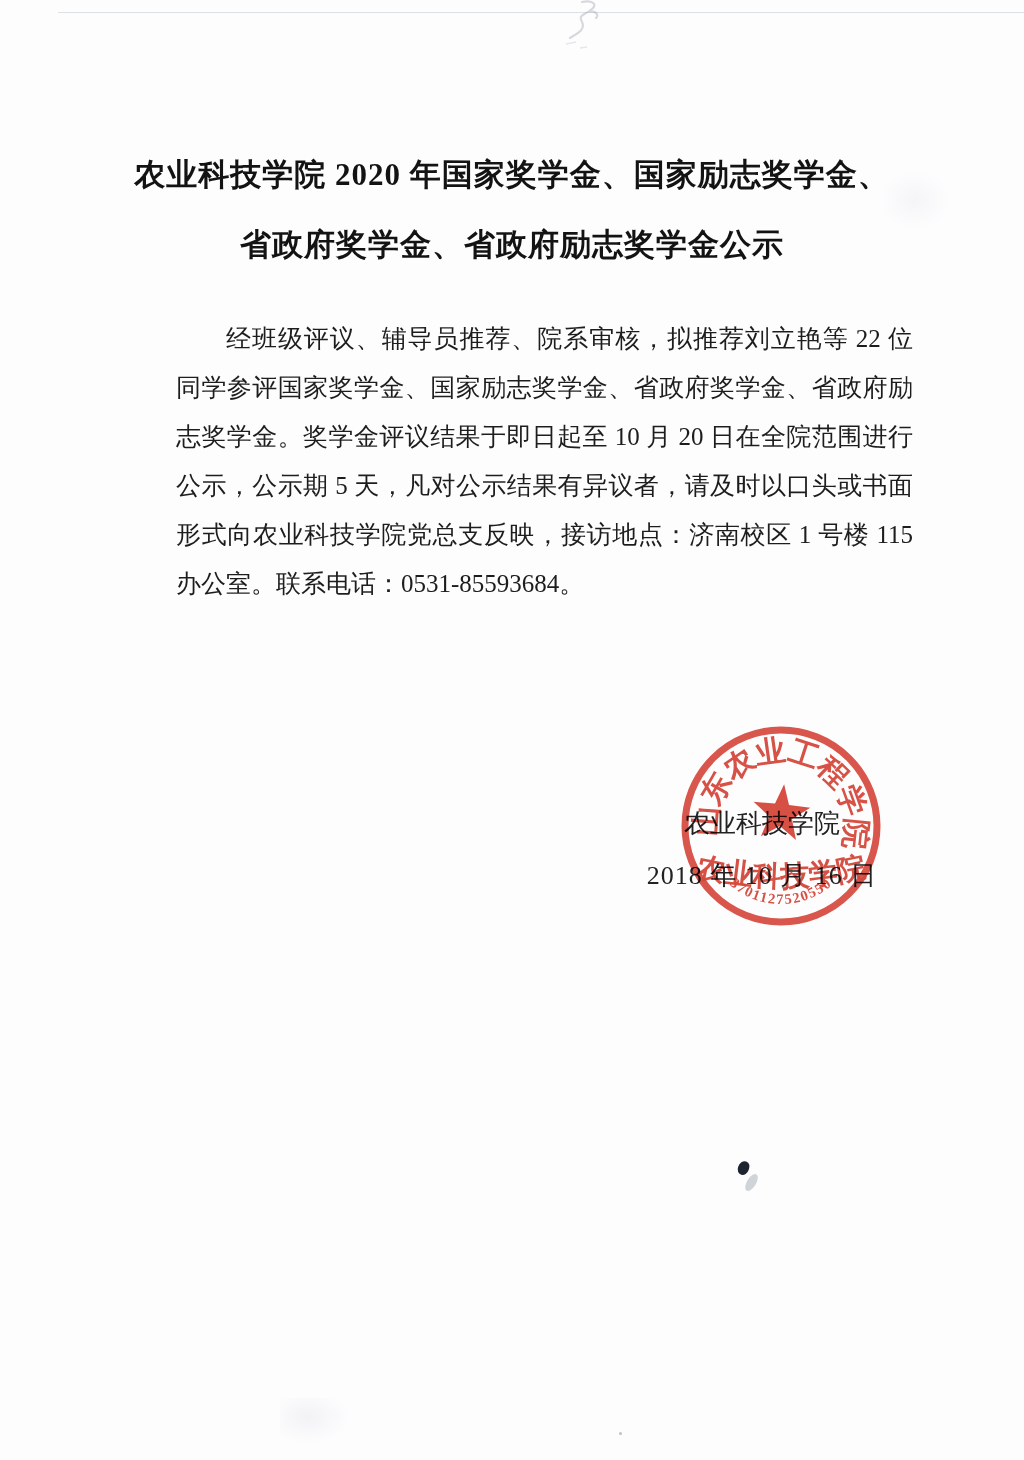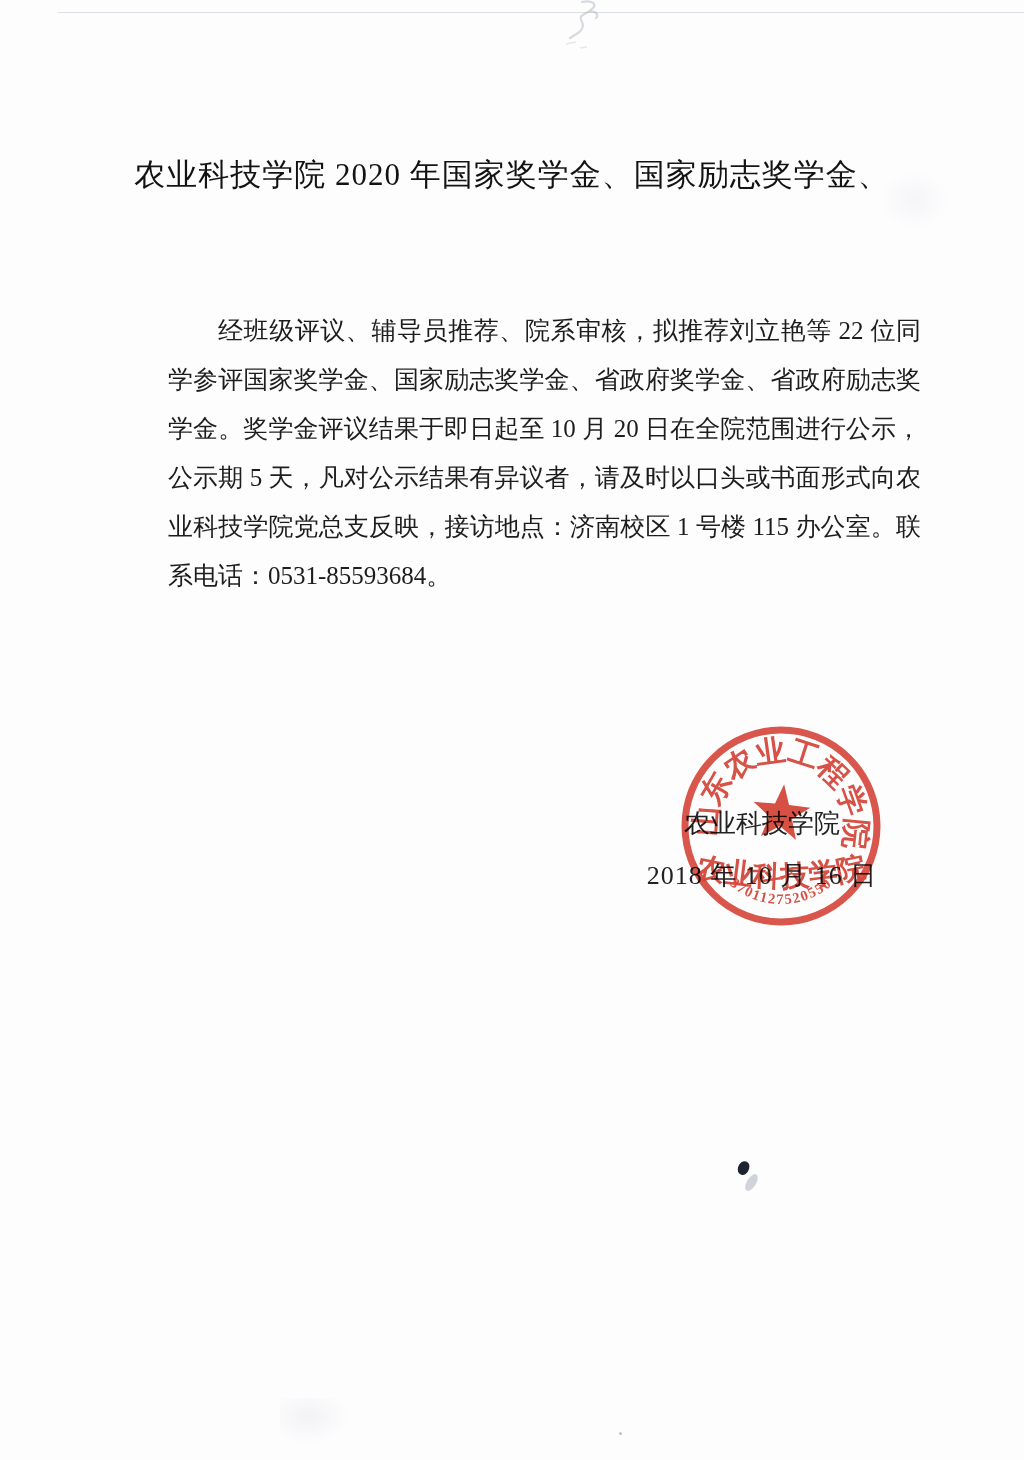--- a/index.html
+++ b/index.html
@@ -71,37 +71,37 @@
   }
 
   
   .doc-title {
     position: absolute;
     left: 110px;
     width: 804px;
     top: 140px;
     text-align: center;
     font-size: 31px;
-    font-weight: normal;
+    font-weight: bold;
     line-height: 70px;
     color: #131313;
     letter-spacing: 1px;
   }
   .doc-body {
     position: absolute;
     left: 168px;
     top: 306px;
     width: 753px;
     font-size: 25px;
     line-height: 49px;
     text-align: justify;
     color: #1d1d1d;
   }
   .doc-body p {
-    margin: 0;
+    margin: 8px;
     text-indent: 2em;
   }
 
   .signature {
     position: absolute;
     left: 632px;
     top: 798px;
     width: 260px;
     text-align: center;
     font-size: 26px;
@@ -137,20 +137,21 @@
     <path d="M14,44 l10,-2 M28,48 l7,-1" fill="none" stroke="#aab0ba" stroke-width="1.5" opacity=".5"></path>
   </svg>
   <div class="ink-speck-head"></div>
   <div class="ink-speck-tail"></div>
   <div class="paper-dot"></div>
   <div class="paper-noise-1"></div>
   <div class="paper-noise-2"></div>
 
   <div class="doc-title">
     <div>农业科技学院 2020 年国家奖学金、国家励志奖学金、</div>
+    <div>省政府奖学金、省政府励志奖学金公示</div>
   </div>
 
   <div class="doc-body">
     <p>经班级评议、辅导员推荐、院系审核，拟推荐刘立艳等 22 位同学参评国家奖学金、国家励志奖学金、省政府奖学金、省政府励志奖学金。奖学金评议结果于即日起至 10 月 20 日在全院范围进行公示，公示期 5 天，凡对公示结果有异议者，请及时以口头或书面形式向农业科技学院党总支反映，接访地点：济南校区 1 号楼 115 办公室。联系电话：0531-85593684。</p>
   </div>
 
   <div class="signature">
     <div class="sig-name">农业科技学院</div>
     <div class="sig-date">2018 年 10 月 16 日</div>
   </div>

